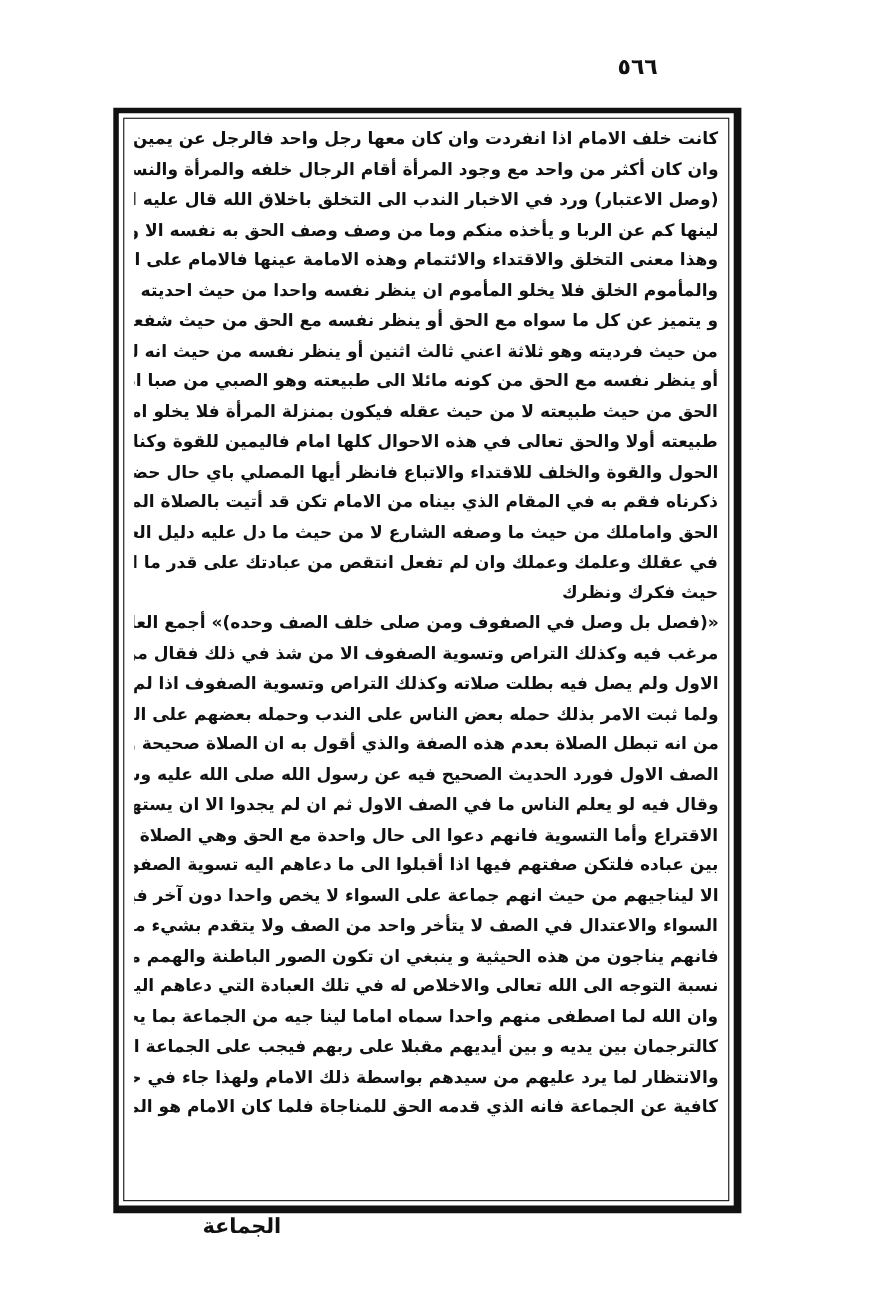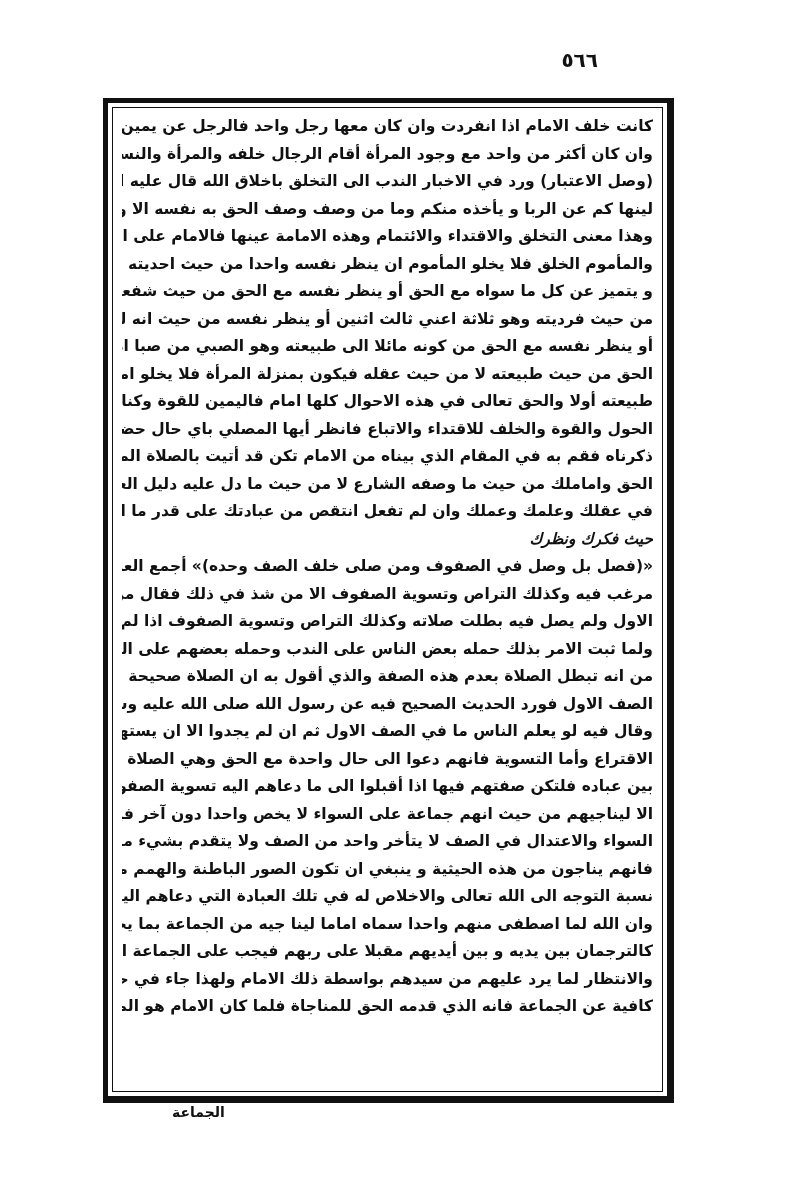--- a/index.html
+++ b/index.html
@@ -64,27 +64,26 @@
       font-weight: bold;
       white-space: nowrap;
       overflow: hidden;
       direction: rtl;
       text-align: justify;
       text-align-last: justify;
       font-family: "DejaVu Sans", sans-serif;
     }
     .line.short {
       text-align-last: right;
-      font-style: italic;
     }
     .catchword {
       position: absolute;
-      left: 172px;
+      left: 184px;
       top: 1104px;
-      font-size: 14px;
+      font-size: 19px;
       font-weight: bold;
       direction: rtl;
     }
   </style>
 </head>
 <body>
 
 <div class="page-number">٥٦٦</div>
 
 <div class="frame-outer">

